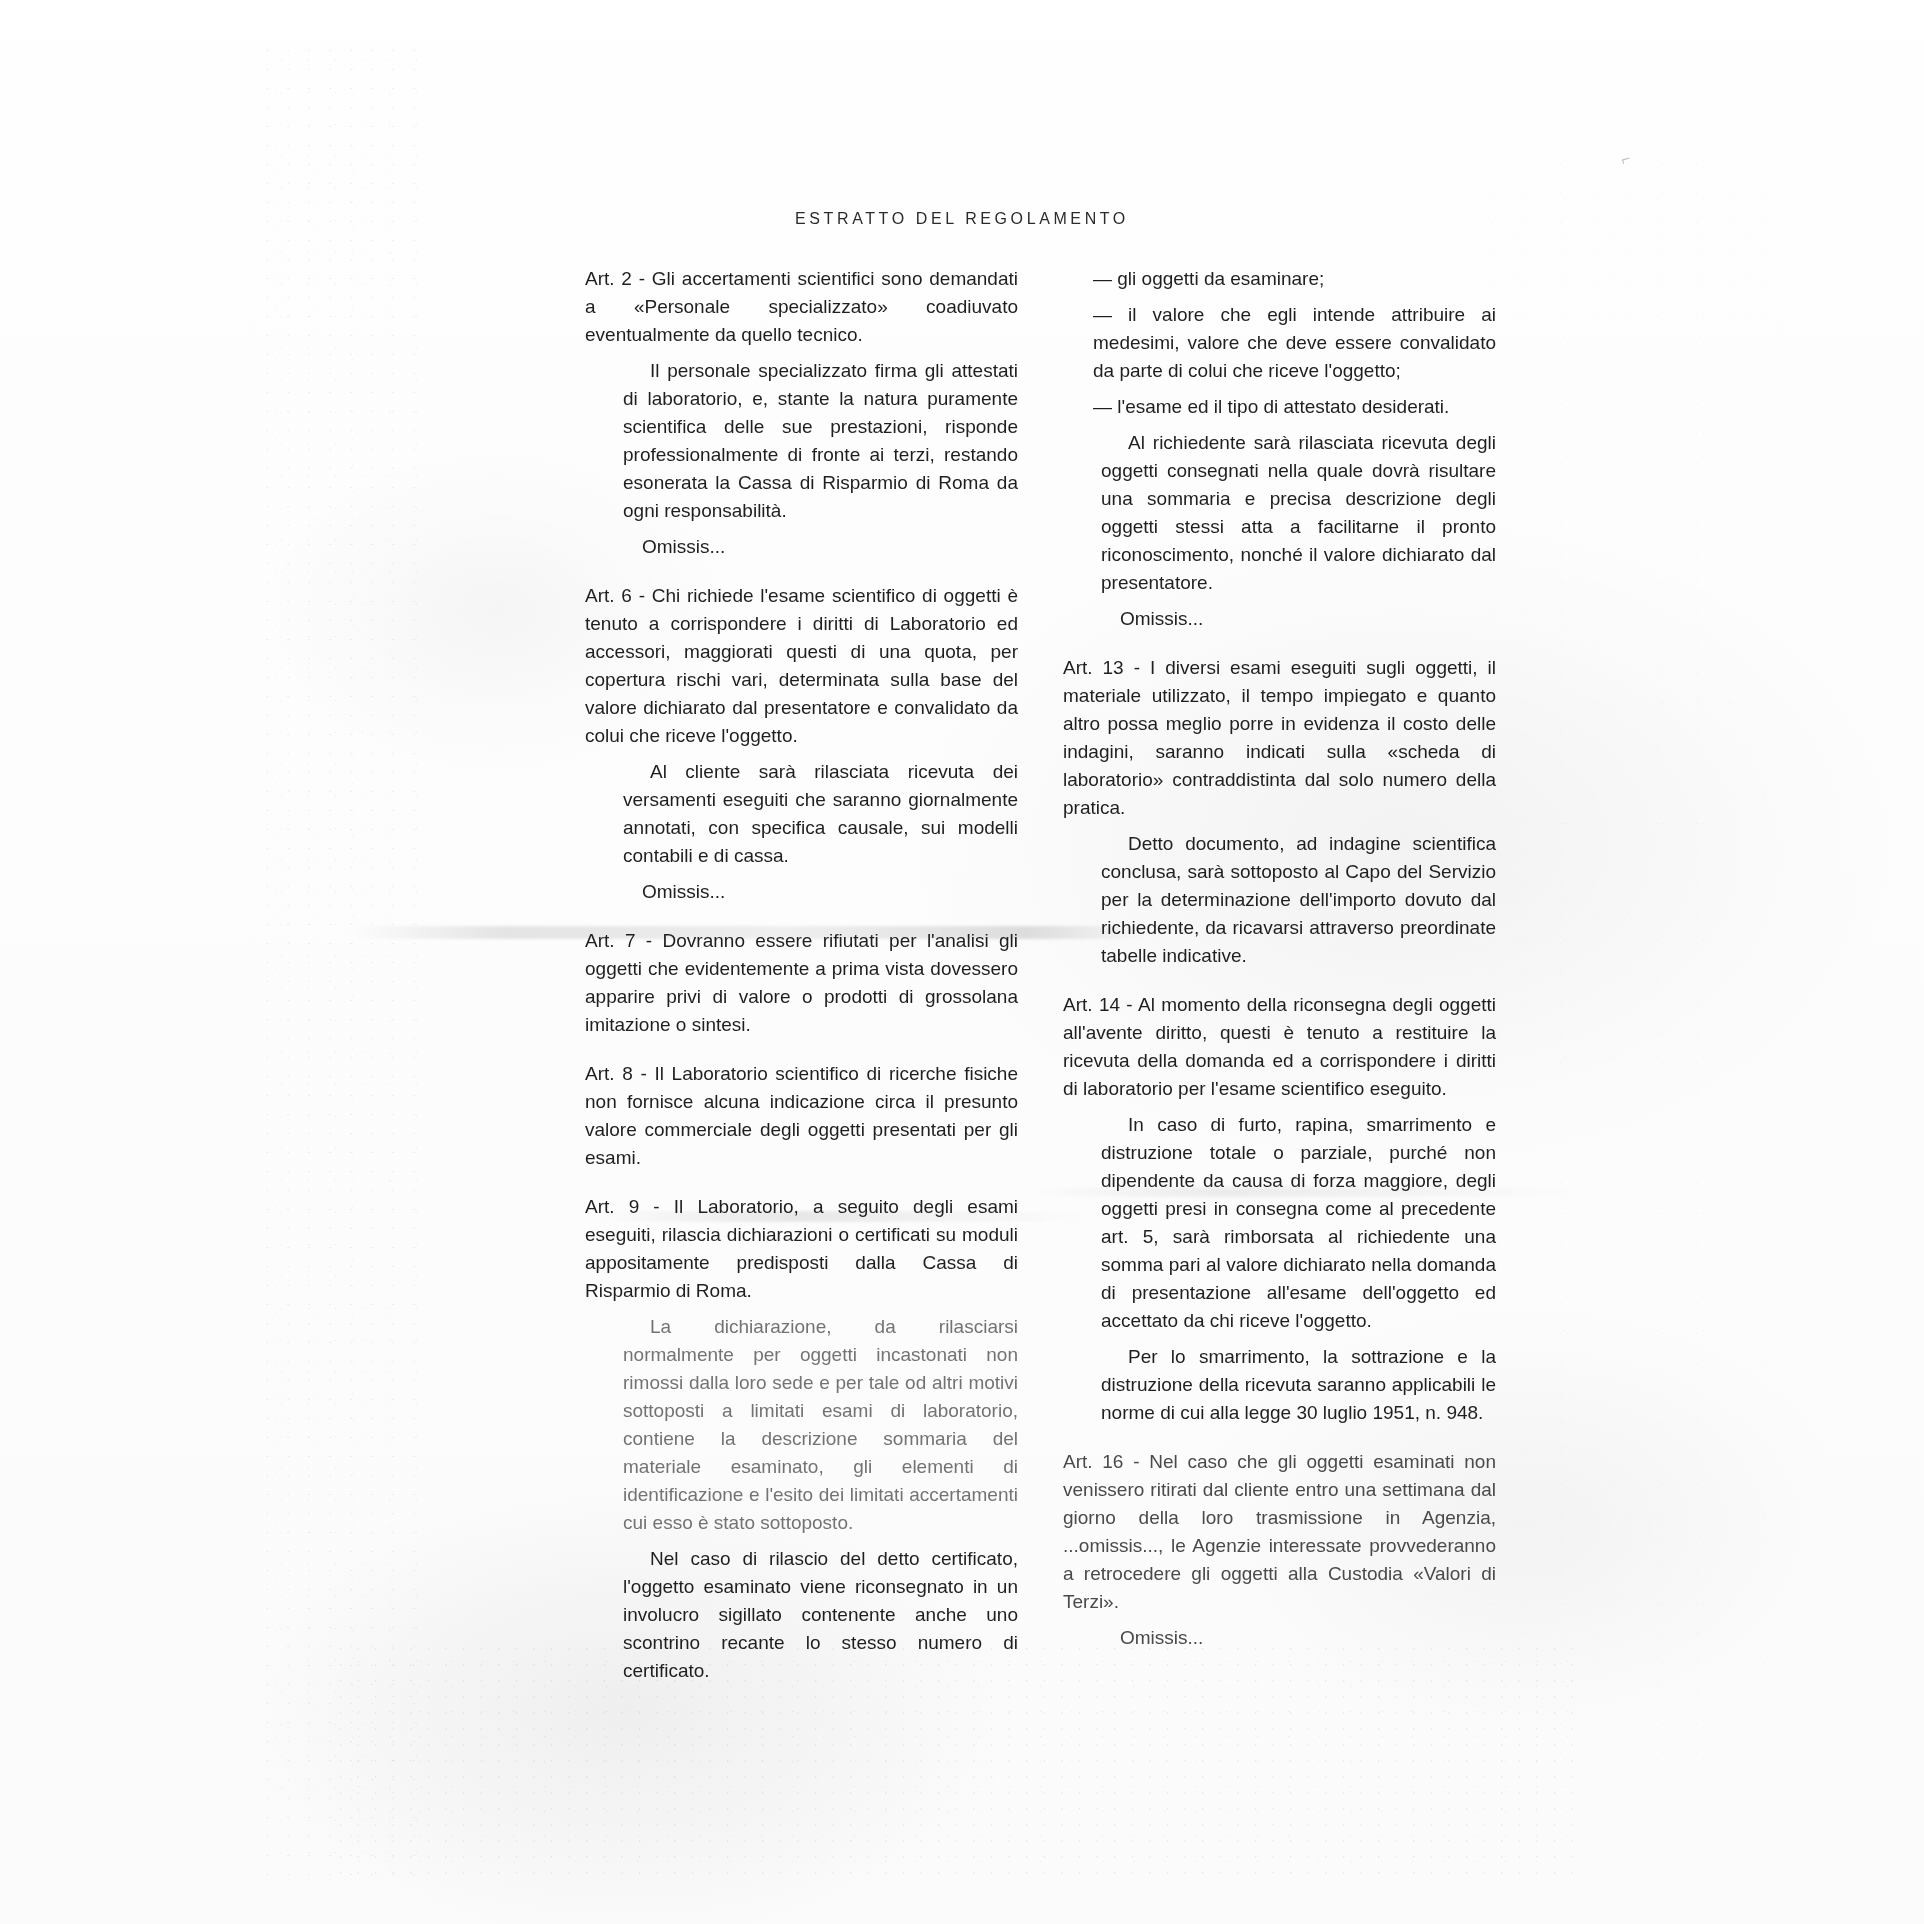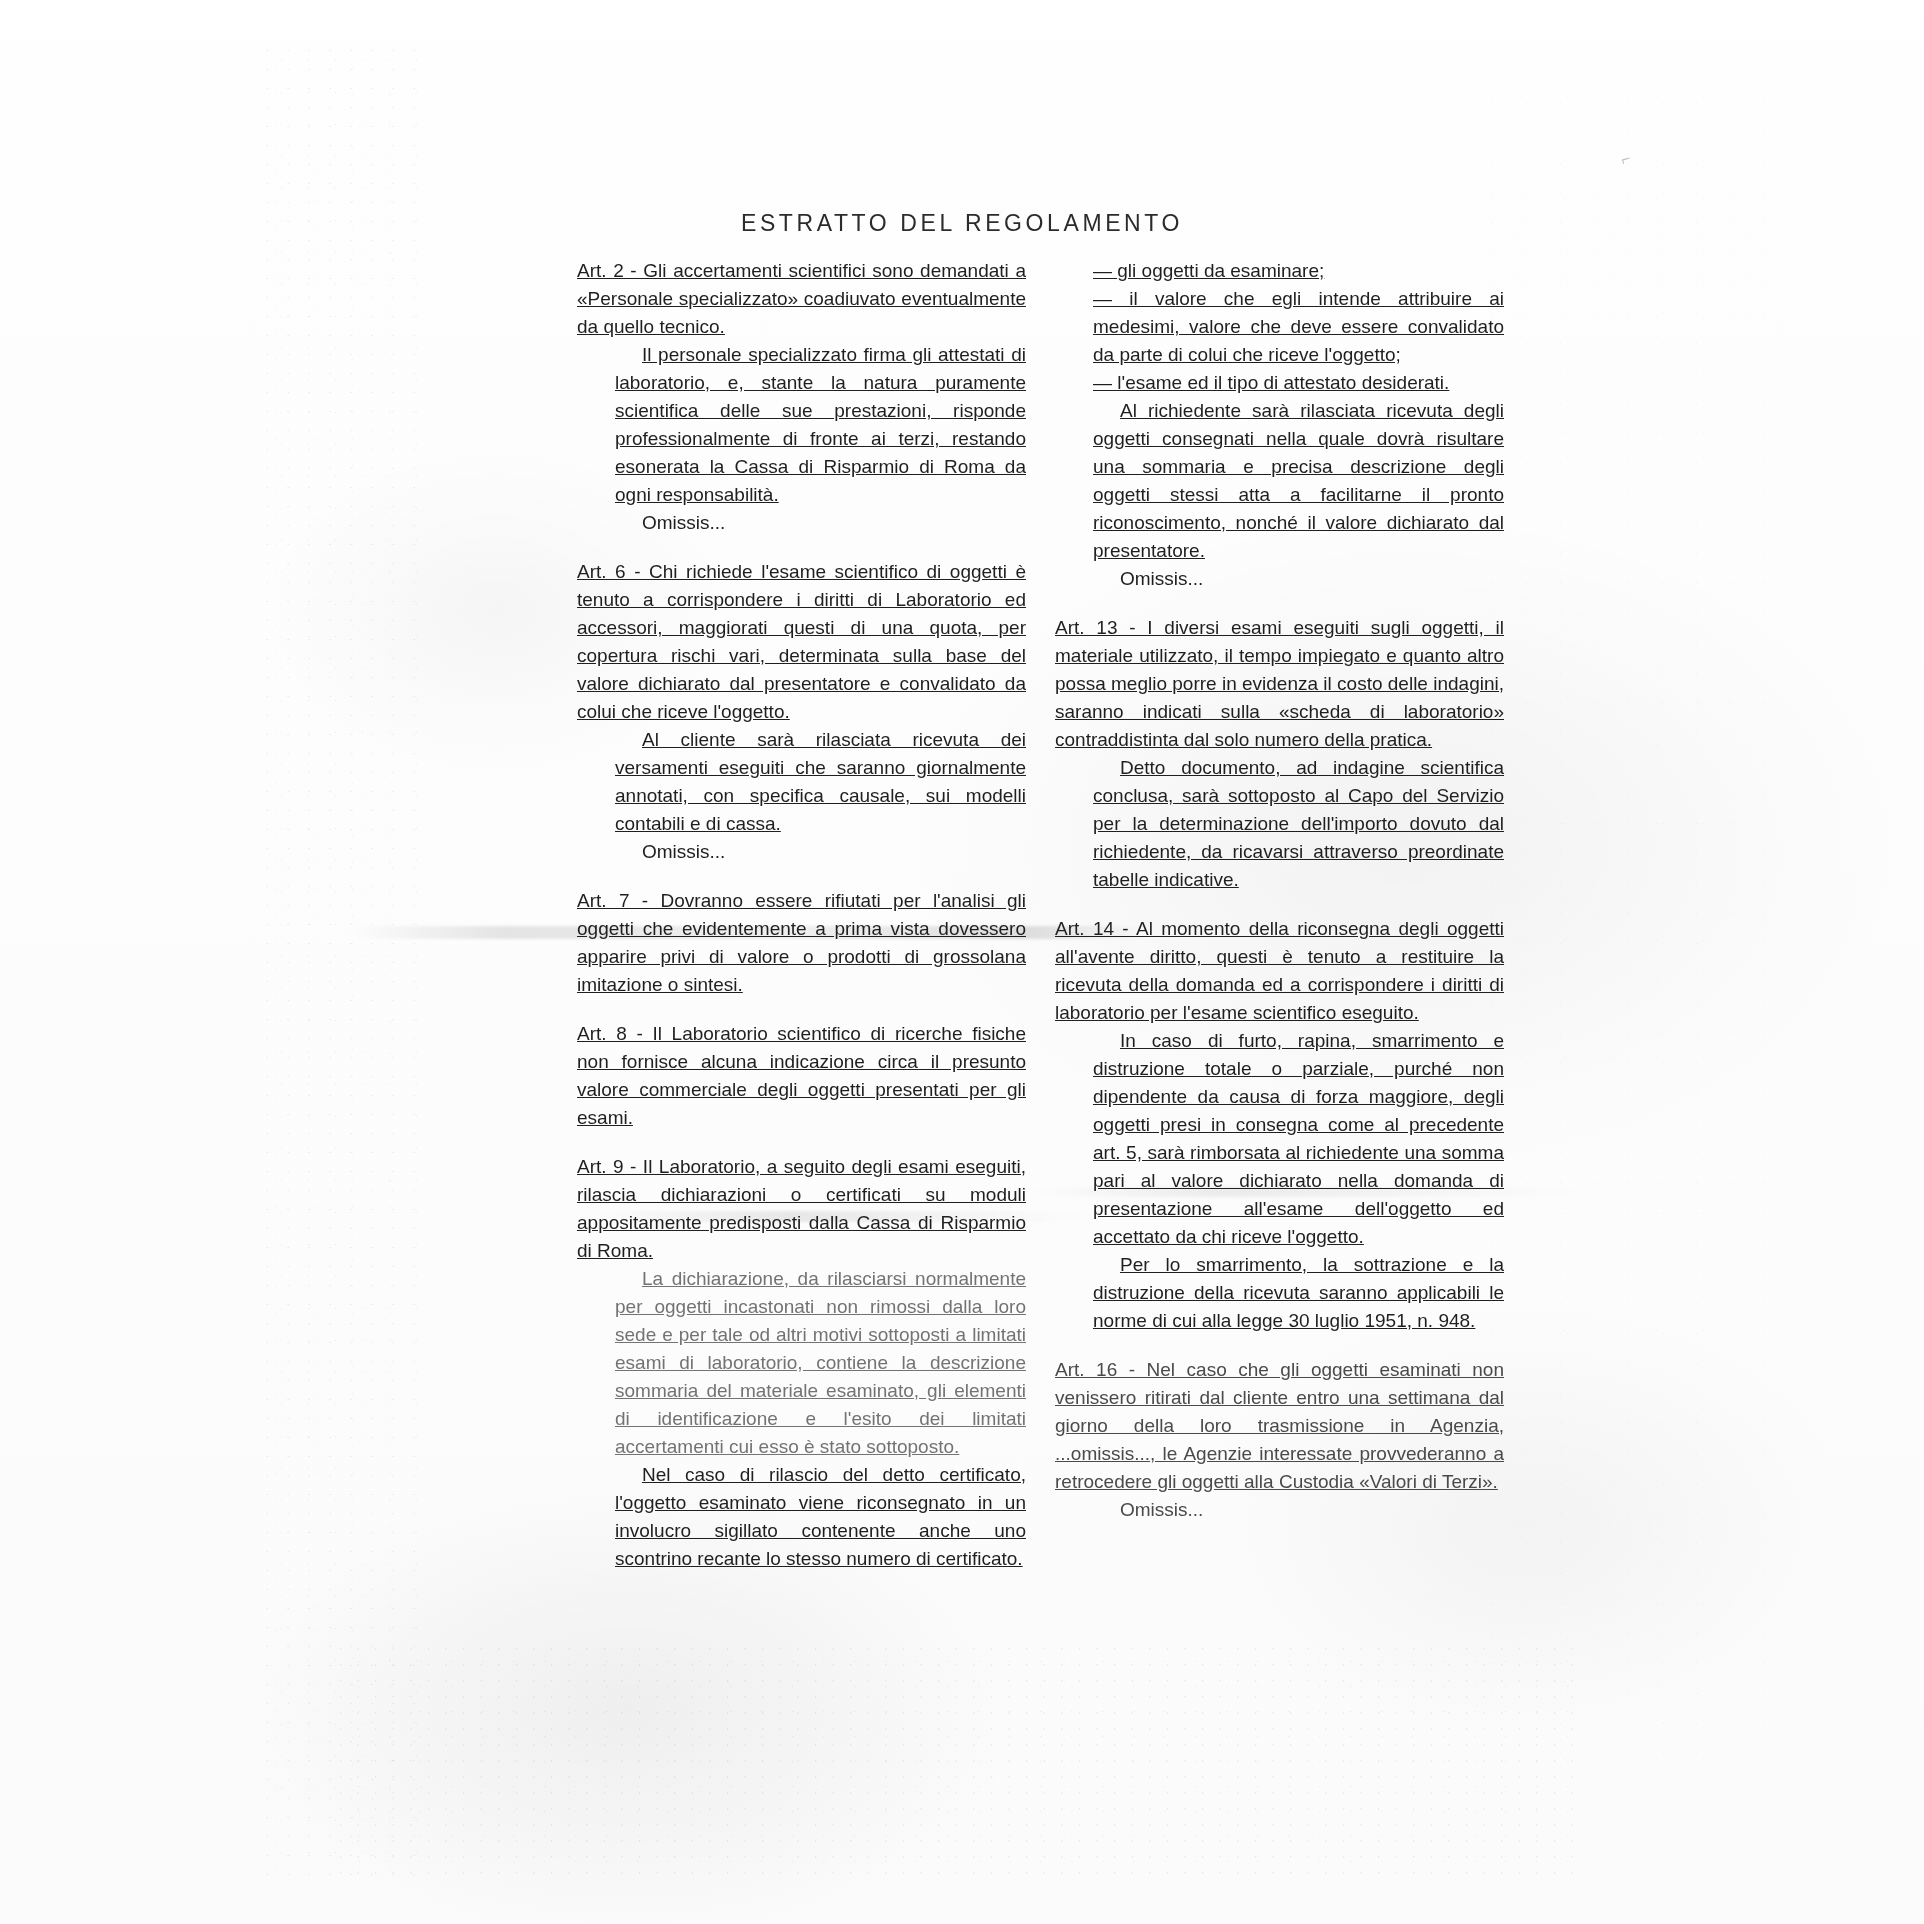--- a/index.html
+++ b/index.html
@@ -96,21 +96,21 @@
     left: 0; top: 0;
     width: 1925px; height: 1925px;
   }
 
   #doc-title {
     position: absolute;
     left: 577px;
     top: 210px;
     width: 770px;
     text-align: center;
-    font-size: 23px;
+    font-size: 16px;
     letter-spacing: 3.6px;
     color: #2b2b2b;
     font-weight: 400;
     white-space: nowrap;
   }
 
   .column {
     position: absolute;
     top: 257px;
     width: 449px;
@@ -118,26 +118,25 @@
     font-size: 19px;
     line-height: 28px;
   }
   #col-left  { left: 577px;  }
   #col-right { left: 1055px; }
 
   .article {
     margin-bottom: 21px;
   }
   .para {
-    margin: 0;
+    margin: 8px;
     text-align: justify;
     text-indent: 27px;
     padding-left: 38px;
     text-justify: inter-word;
-    text-decoration: underline;
   }
   .para.first {
     text-indent: 0;
     padding-left: 0;
   }
   .para.dash {
     text-indent: 0;
     padding-left: 38px;
     margin-left: 0;
   }

